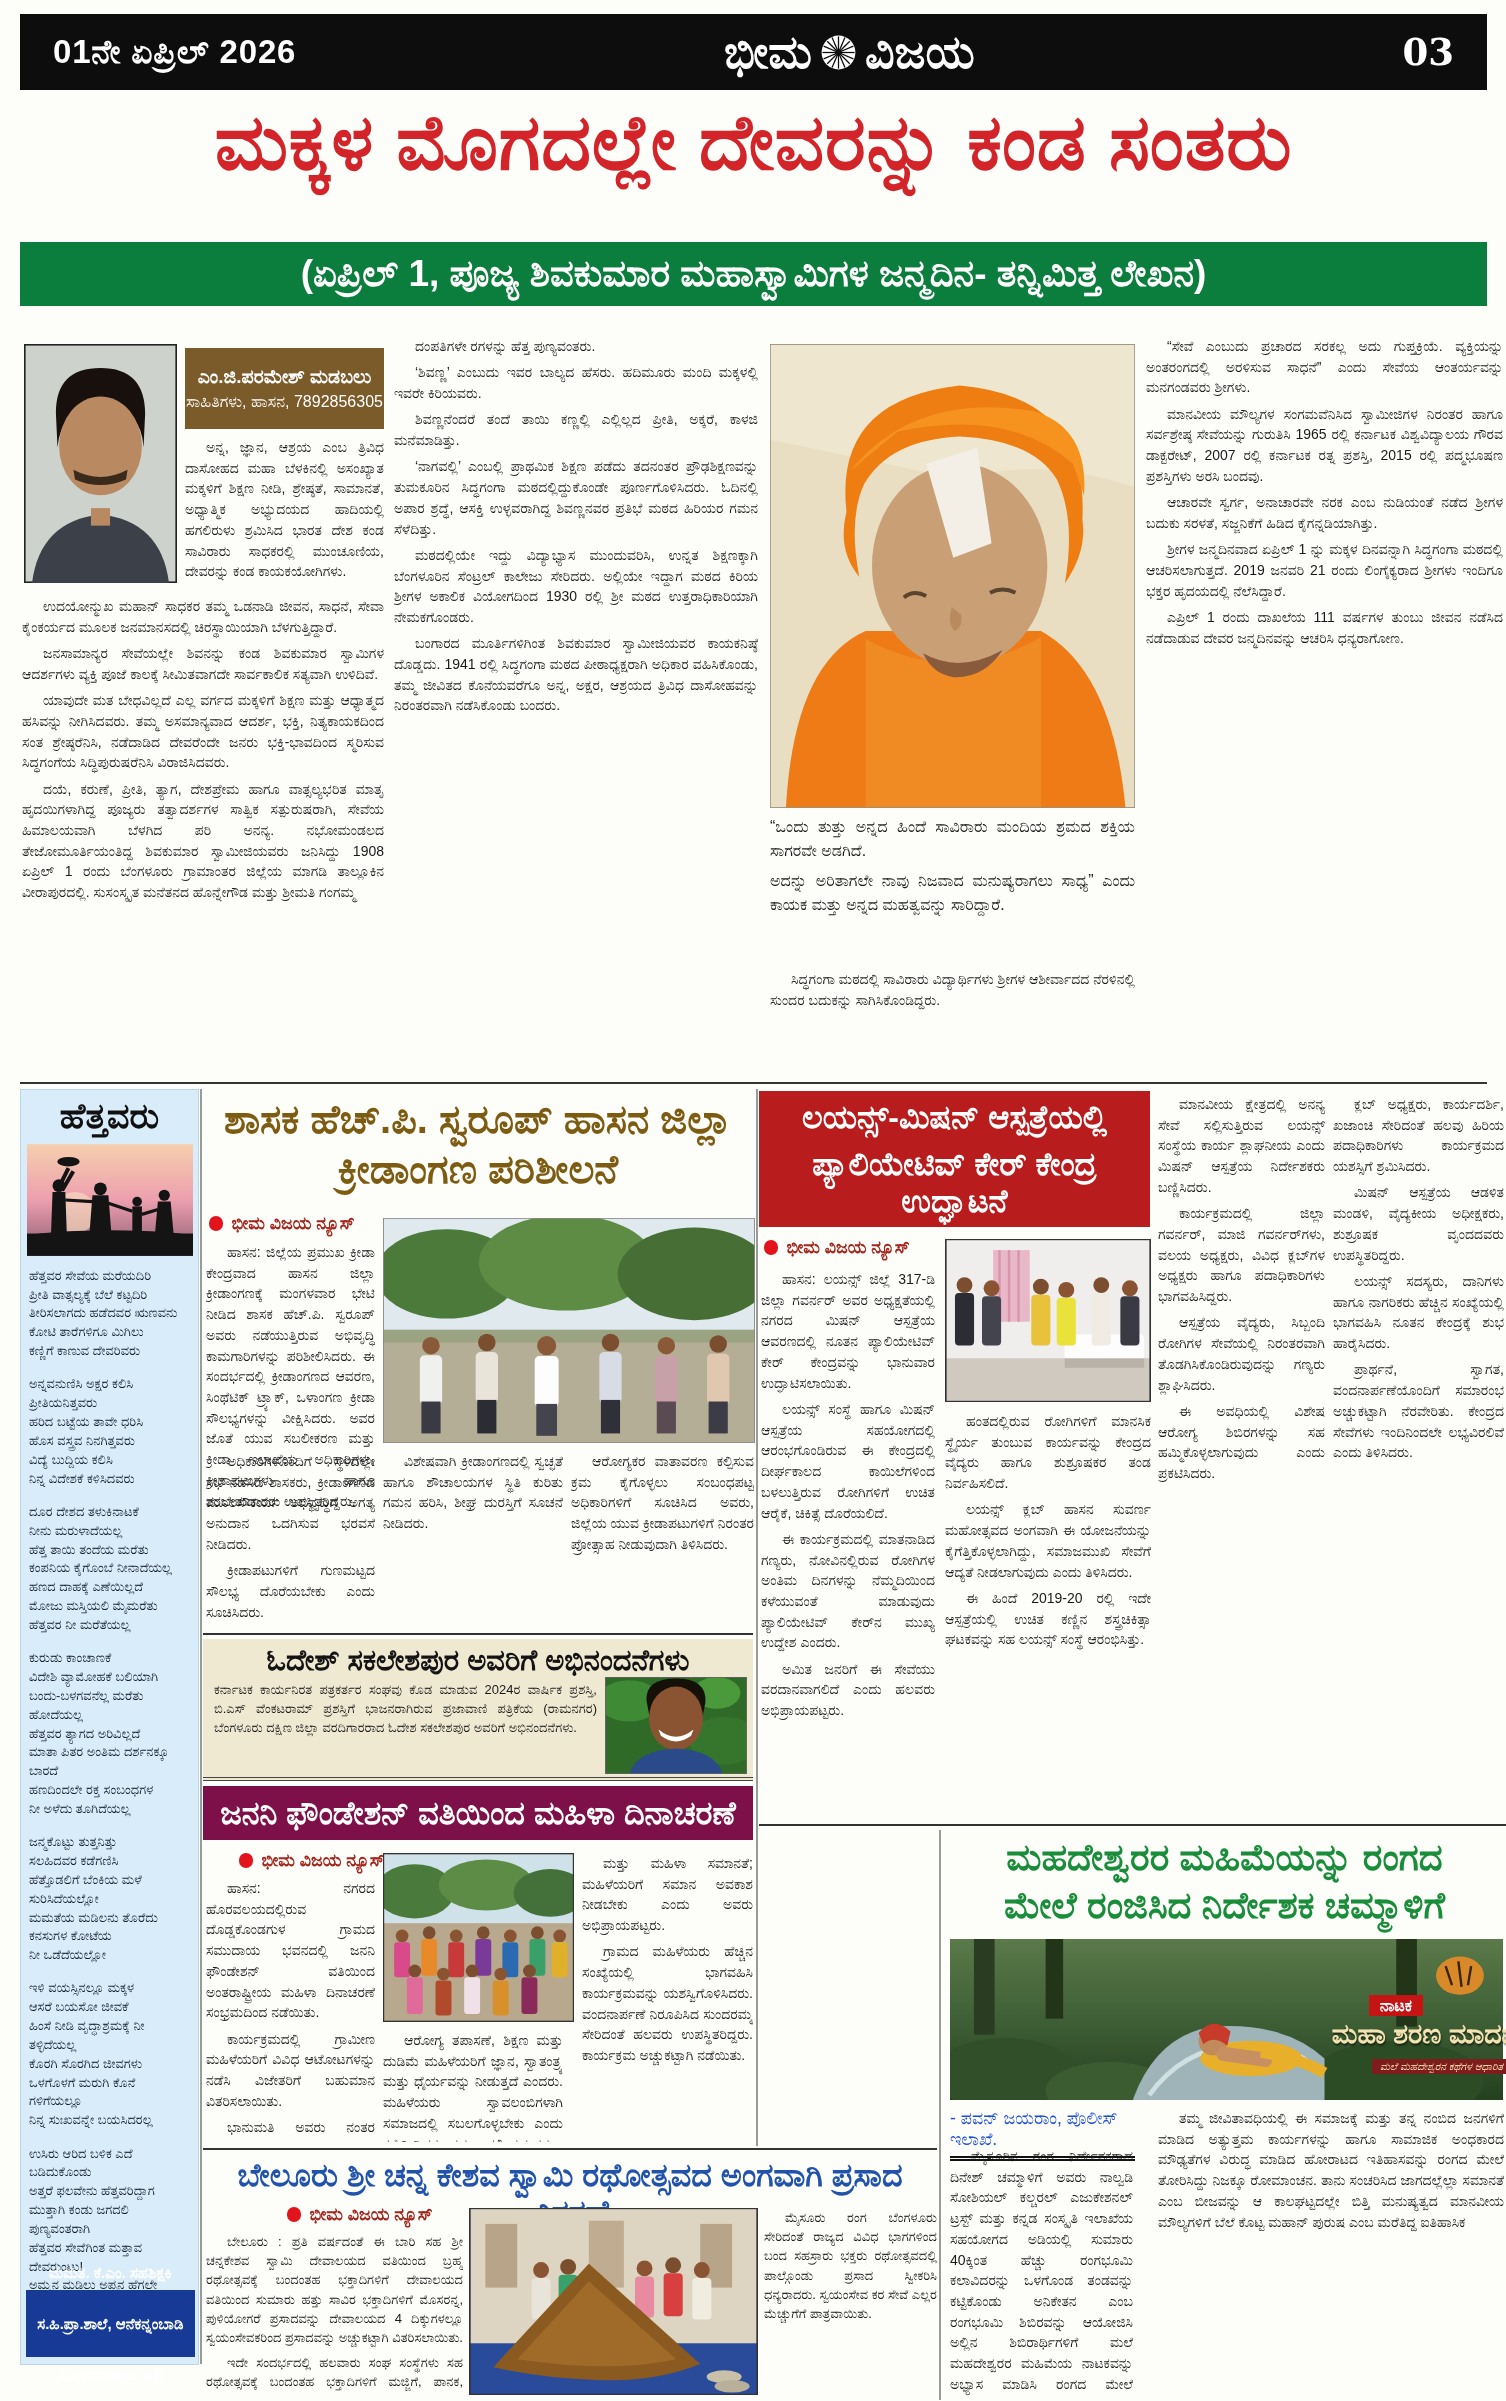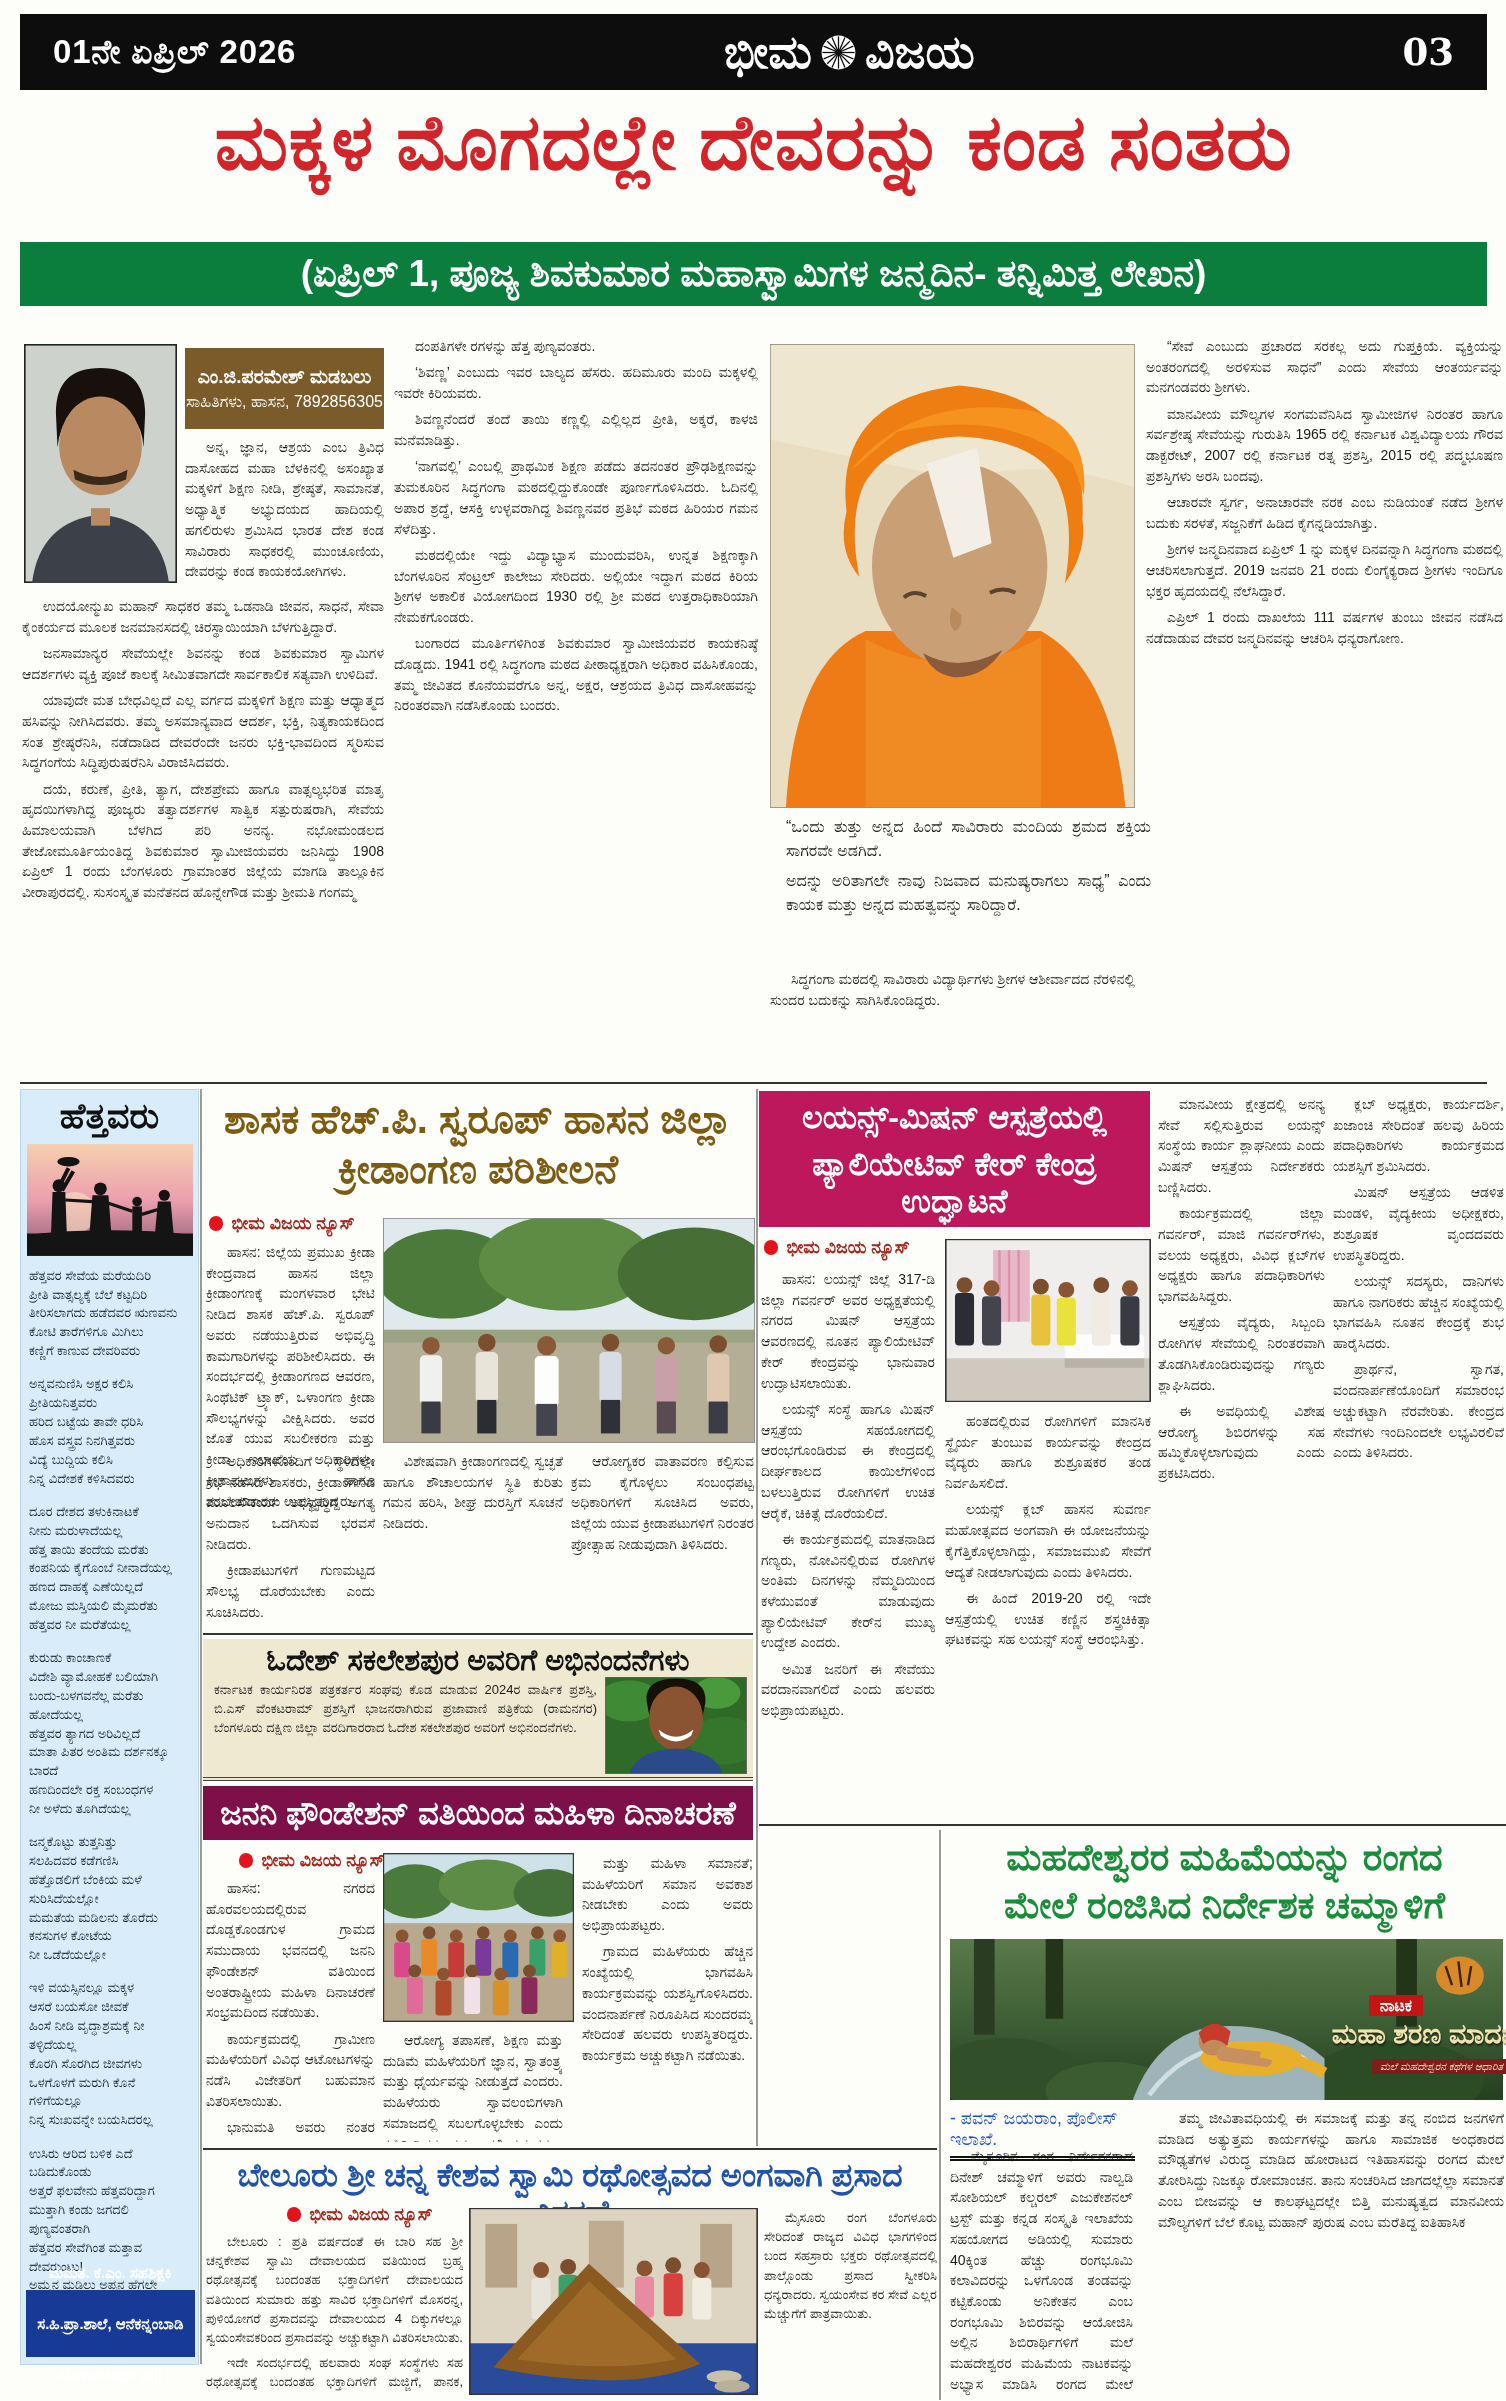--- a/index.html
+++ b/index.html
@@ -20,21 +20,21 @@
   .quote{font-size:16px;line-height:1.5;}
   .bylinebox{background:#7b5b2a;color:#fff;text-align:center;display:flex;flex-direction:column;justify-content:center;gap:4.8px;}
   .bylinebox .nm{font-size:19px;font-weight:bold;}
   .bylinebox .tl{font-size:16px;}
   .agency{display:flex;align-items:center;gap:8px;font-weight:bold;color:#a3271d;font-size:17.5px;}
   .agency .dot{width:14.4px;height:14.4px;border-radius:50%;background:#e3131b;flex:0 0 auto;}
   .secline{background:#333;}
   .vrule{background:#9a9a96;width:1.6px;}
   
   .h-sports{color:#7d5c12;font-size:40px;font-weight:bold;text-align:center;line-height:1.25;}
-  .h-lions{background:#be185d;color:#fff;font-size:32px;font-weight:bold;text-align:center;display:flex;flex-direction:column;justify-content:center;gap:10px;}
+  .h-lions{background:#b91c1c;color:#fff;font-size:32px;font-weight:bold;text-align:center;display:flex;flex-direction:column;justify-content:center;gap:10px;}
   .h-odesh{font-size:29px;font-weight:bold;text-align:center;color:#141414;}
   .h-janani{background:#7d1049;color:#fff;font-size:32px;font-weight:bold;text-align:center;display:flex;align-items:center;justify-content:center;}
   .h-belur{color:#2153ac;font-size:32px;font-weight:bold;text-align:center;}
   .h-drama{color:#1a8d3a;font-size:37px;font-weight:bold;text-align:center;line-height:1.3;}
   
   .poem-panel{background:#d9ecf9;border:0.8px solid #bcd6e8;box-sizing:border-box;}
   .poem-title{font-size:35px;font-weight:bold;text-align:center;color:#111;}
   .poem-body{font-size:13px;line-height:1.45;color:#15222e;}
   .poem-body p{white-space:pre-line;margin:0 0 14.4px;}
   .poem-attr{background:#173a96;color:#fff;text-align:center;font-weight:bold;font-size:15px;line-height:1.4;display:flex;flex-direction:column;justify-content:center;}
@@ -134,21 +134,21 @@
       <path d="M96 210 Q80 70 238 52 Q400 66 392 220 Q398 260 370 300 Q384 220 360 170 Q330 120 238 116 Q150 120 118 176 Q98 220 112 292 Q84 258 96 210 Z" fill="#ee7d12"></path>
       <path d="M100 160 Q180 60 330 84 Q400 104 394 190 L380 150 Q300 80 160 110 Z" fill="#f6921e"></path>
       <path d="M196 150 L260 130 L278 250 L230 268 Z" fill="#f3efe6"></path>
       <path d="M168 318 Q180 308 196 316" stroke="#5a4430" stroke-width="5" fill="none"></path>
       <path d="M276 312 Q292 304 308 312" stroke="#5a4430" stroke-width="5" fill="none"></path>
       <path d="M192 388 Q238 414 292 384 Q268 420 230 418 Q204 414 192 388 Z" fill="#8a5a3c"></path>
       <path d="M228 330 Q222 352 232 360 Q242 356 240 340" fill="#b88a5e"></path>
       <rect width="458" height="582" fill="none" stroke="#98917e" stroke-width="2"></rect>
     </svg>
   </div>
-  <div class="abs news noind quote" style="left:770px;top:815px;width:365px;height:150px;margin-left:16px;">
+  <div class="abs news noind quote" style="left:770px;top:815px;width:365px;height:150px;">
       <p>“ಒಂದು ತುತ್ತು ಅನ್ನದ ಹಿಂದೆ ಸಾವಿರಾರು ಮಂದಿಯ ಶ್ರಮದ ಶಕ್ತಿಯ ಸಾಗರವೇ ಅಡಗಿದೆ.</p>
       <p>ಅದನ್ನು ಅರಿತಾಗಲೇ ನಾವು ನಿಜವಾದ ಮನುಷ್ಯರಾಗಲು ಸಾಧ್ಯ” ಎಂದು ಕಾಯಕ ಮತ್ತು ಅನ್ನದ ಮಹತ್ವವನ್ನು ಸಾರಿದ್ದಾರೆ.</p>
     </div>
   <div class="abs news" style="left:770px;top:969px;width:365px;height:108px;">
       <p>ಸಿದ್ಧಗಂಗಾ ಮಠದಲ್ಲಿ ಸಾವಿರಾರು ವಿದ್ಯಾರ್ಥಿಗಳು ಶ್ರೀಗಳ ಆಶೀರ್ವಾದದ ನೆರಳಿನಲ್ಲಿ ಸುಂದರ ಬದುಕನ್ನು ಸಾಗಿಸಿಕೊಂಡಿದ್ದರು.</p>
     </div>
 
   <div class="abs news" style="left:1146px;top:336px;width:357px;height:743px;">
       <p>“ಸೇವೆ ಎಂಬುದು ಪ್ರಚಾರದ ಸರಕಲ್ಲ ಅದು ಗುಪ್ತಕ್ರಿಯೆ. ವ್ಯಕ್ತಿಯನ್ನು ಅಂತರಂಗದಲ್ಲಿ ಅರಳಿಸುವ ಸಾಧನೆ” ಎಂದು ಸೇವೆಯ ಆಂತರ್ಯವನ್ನು ಮನಗಂಡವರು ಶ್ರೀಗಳು.</p>
       <p>ಮಾನವೀಯ ಮೌಲ್ಯಗಳ ಸಂಗಮವೆನಿಸಿದ ಸ್ವಾಮೀಜಿಗಳ ನಿರಂತರ ಹಾಗೂ ಸರ್ವಶ್ರೇಷ್ಠ ಸೇವೆಯನ್ನು ಗುರುತಿಸಿ 1965 ರಲ್ಲಿ ಕರ್ನಾಟಕ ವಿಶ್ವವಿದ್ಯಾಲಯ ಗೌರವ ಡಾಕ್ಟರೇಟ್, 2007 ರಲ್ಲಿ ಕರ್ನಾಟಕ ರತ್ನ ಪ್ರಶಸ್ತಿ, 2015 ರಲ್ಲಿ ಪದ್ಮಭೂಷಣ ಪ್ರಶಸ್ತಿಗಳು ಅರಸಿ ಬಂದವು.</p>

